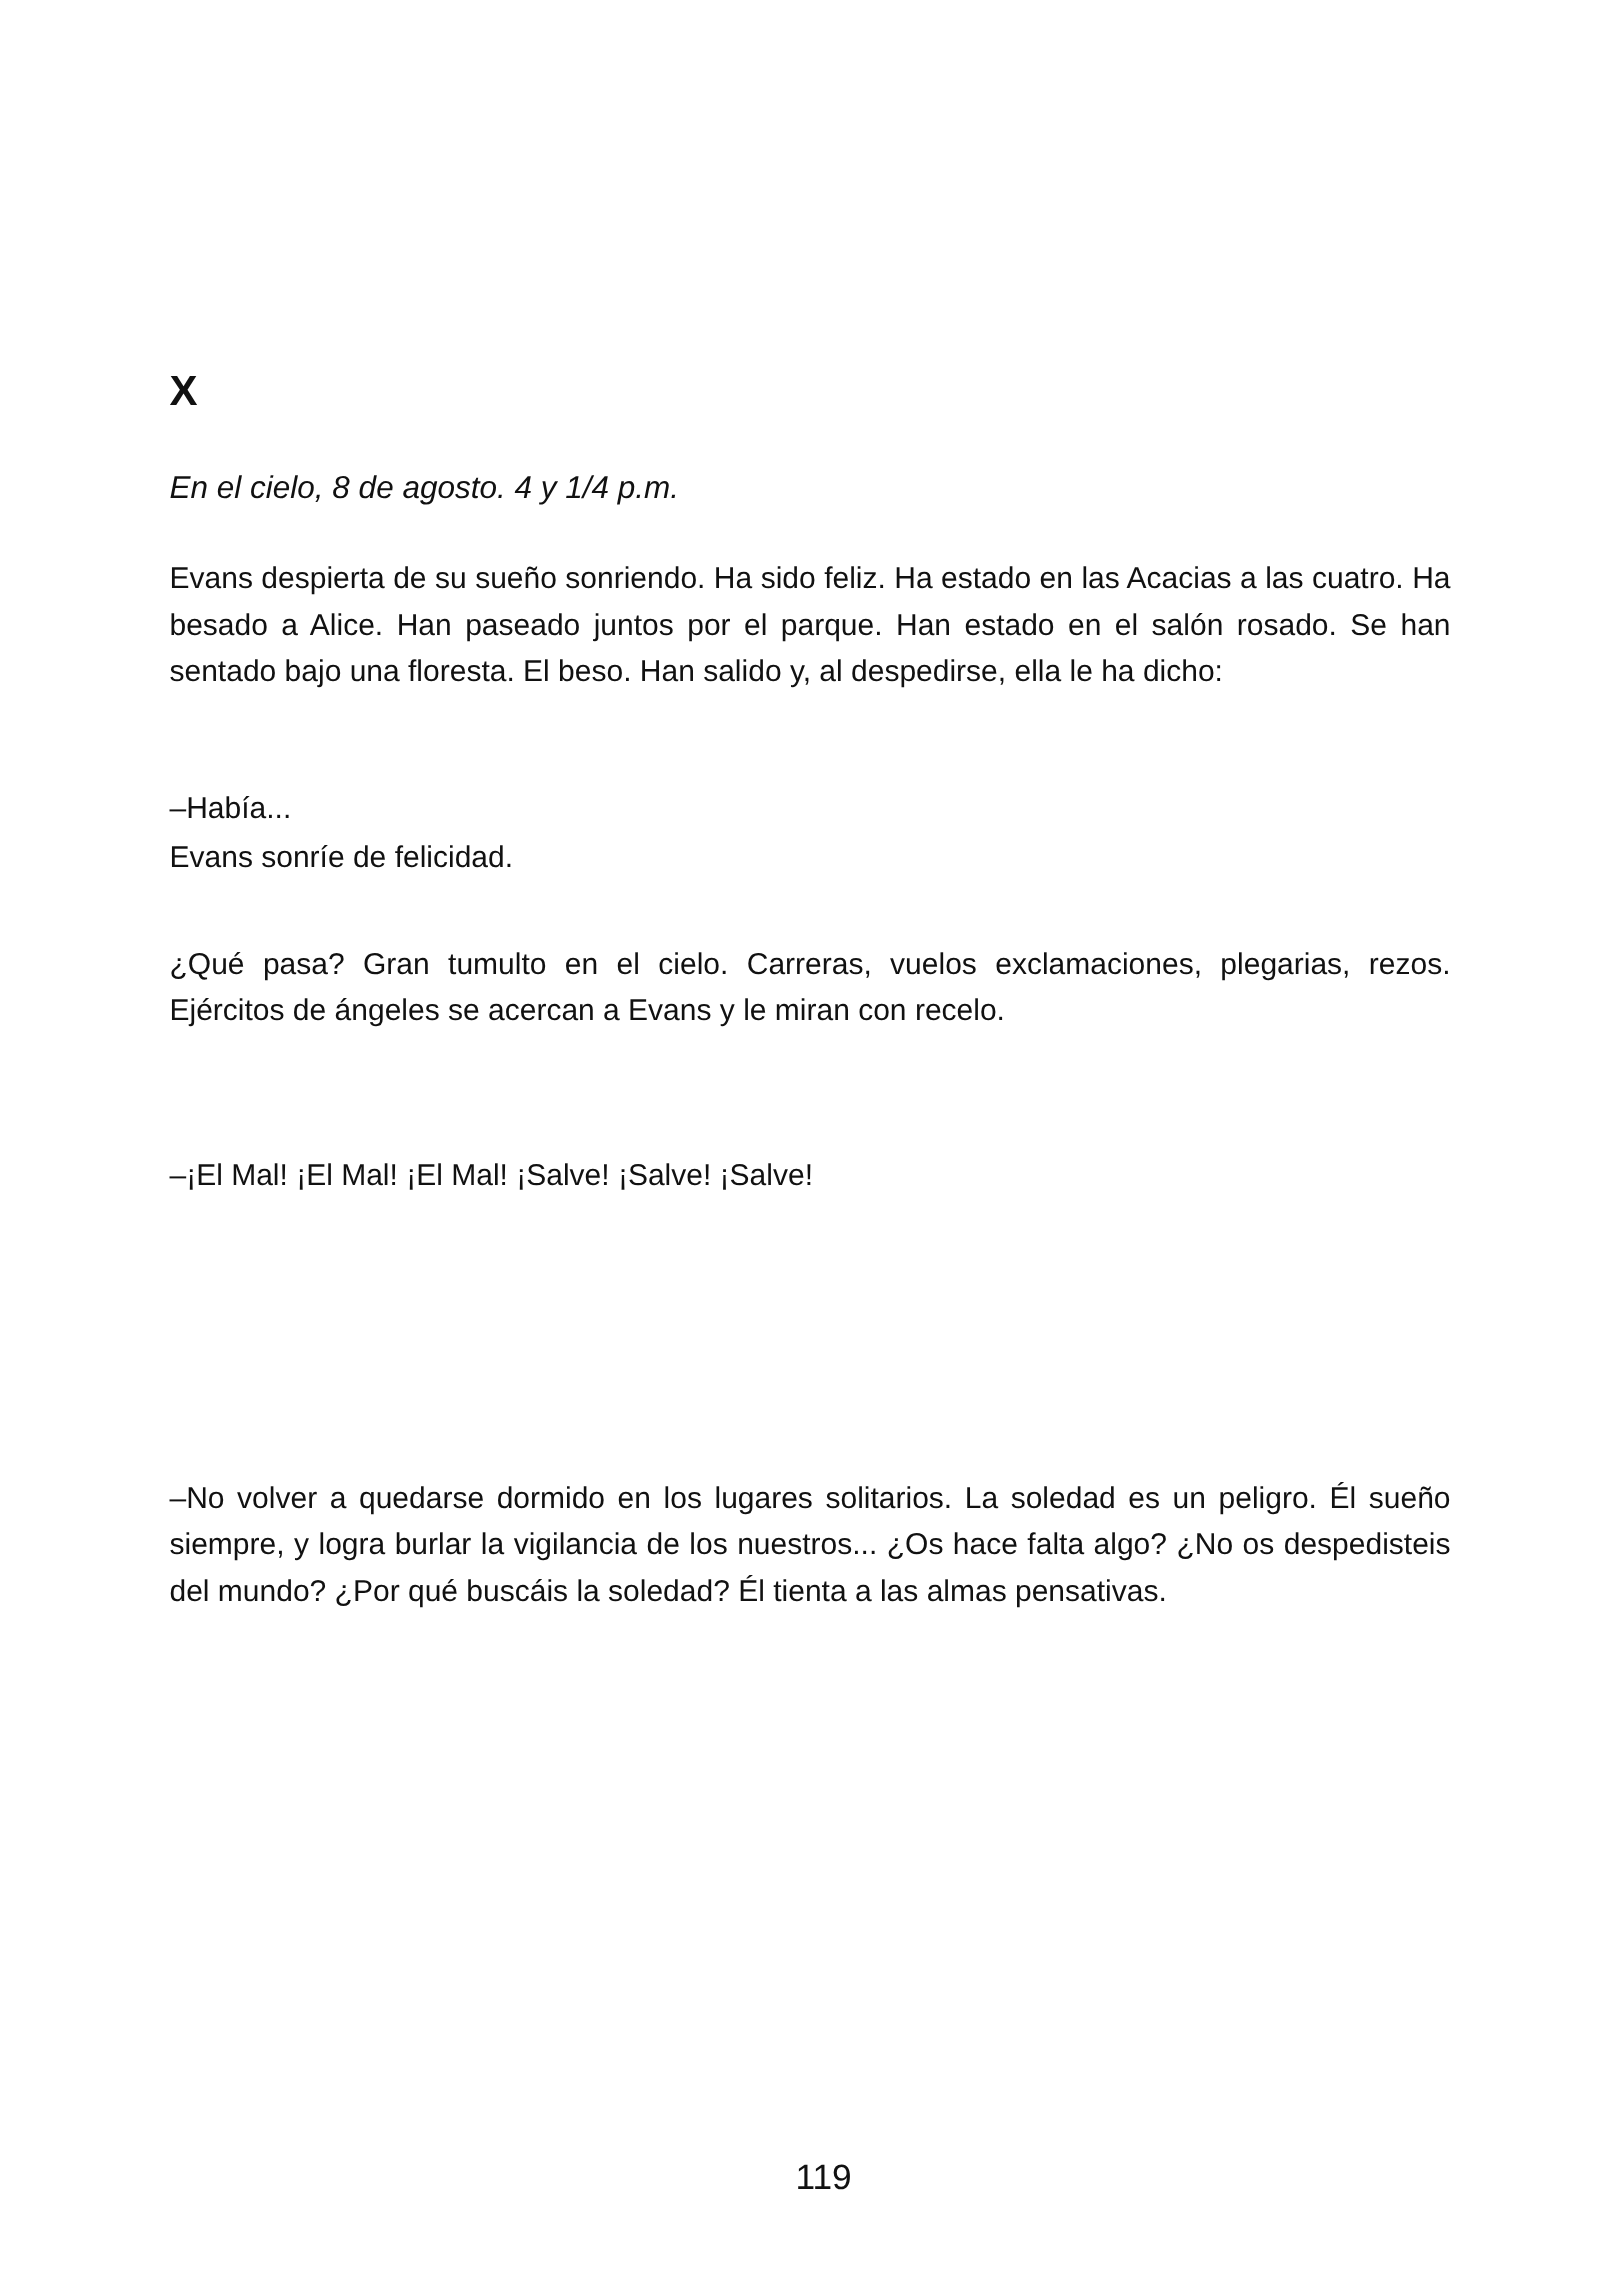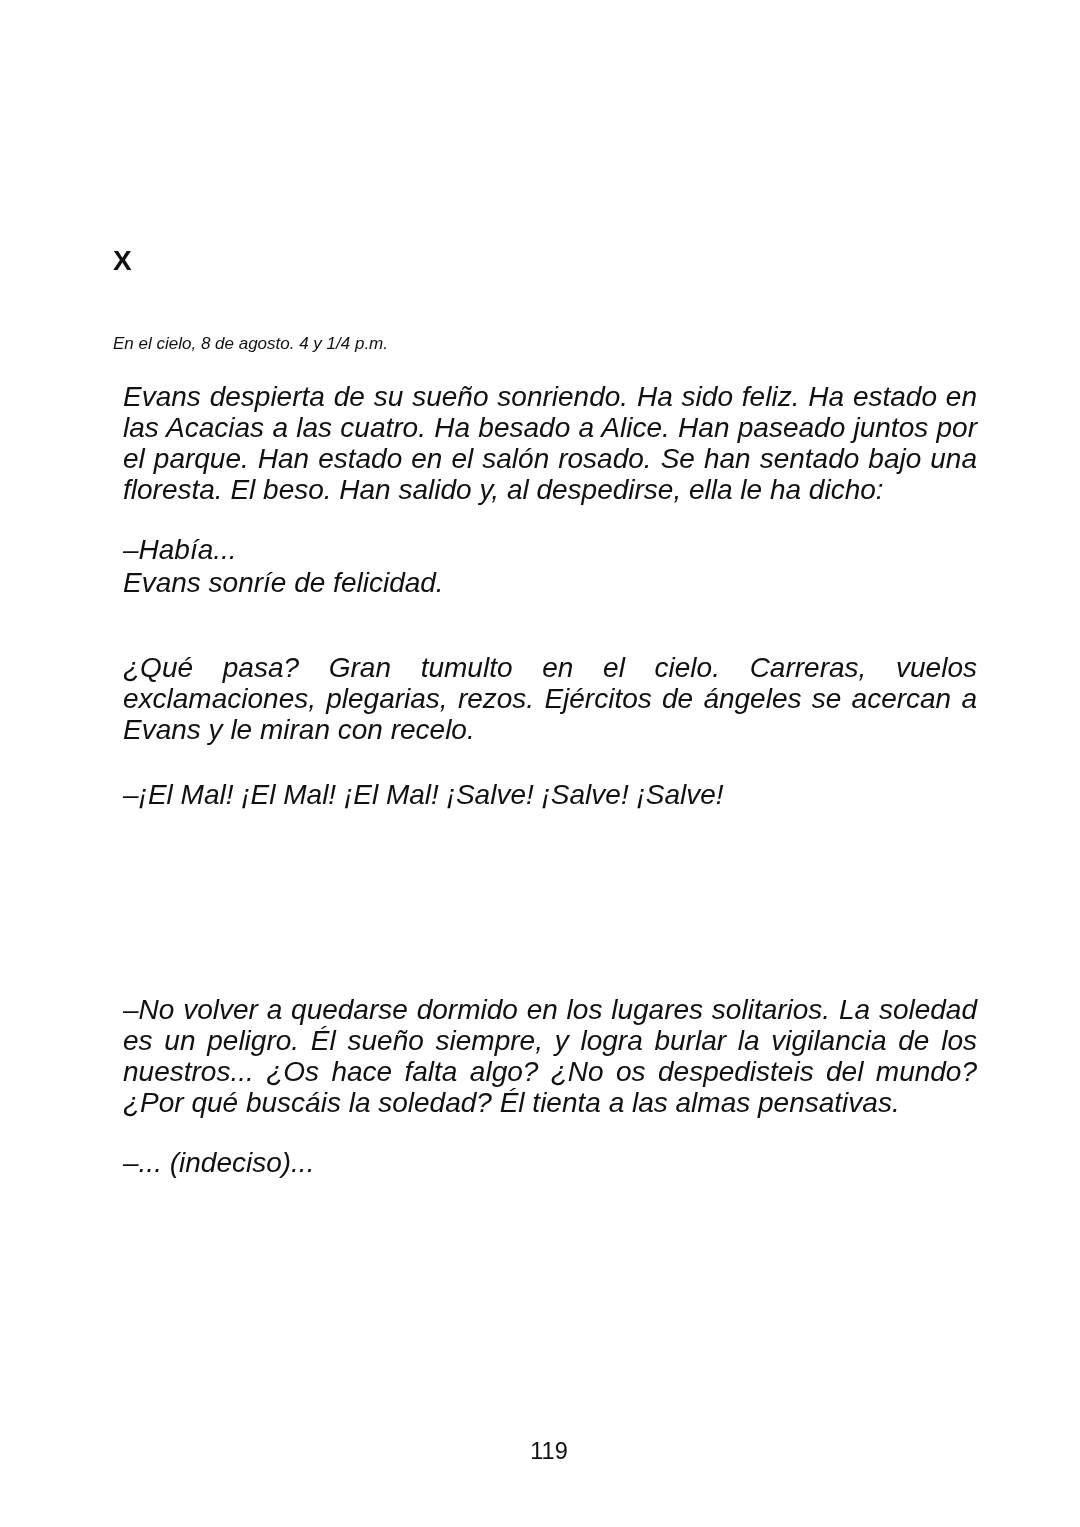--- a/index.html
+++ b/index.html
@@ -27,40 +27,39 @@
       left: 113px;
       top: 243px;
       font-size: 28px;
       font-weight: bold;
       line-height: 36px;
       margin: 0;
     }
     .subtitle {
       position: absolute;
       left: 113px;
-      top: 328px;
-      font-size: 17px;
+      top: 310px;
+      font-size: 21px;
       font-style: italic;
       line-height: 31px;
       margin: 0;
     }
     .body-text {
       position: absolute;
       left: 113px;
       width: 854px;
-      font-size: 28px;
+      font-size: 20px;
       line-height: 31px;
-      margin: 10px;
+      margin: 0;
       text-align: justify;
-      font-style: italic;
     }
     .p1 { top: 371px; }
     .p2 { top: 524px; }
     .p3 { top: 557px; }
-    .p4 { top: 642px; }
+    .p4 { top: 628px; }
     .p5 { top: 769px; }
     .p6 { top: 830px; }
     .p7 { top: 984px; }
     .p8 { top: 1137px; }
     .p9 { top: 1198px; }
     .p10 { top: 1290px; }
     .page-number {
       position: absolute;
       left: 0;
       width: 1098px;
@@ -76,16 +75,15 @@
 <div class="page">
   <h2 class="chapter-title">X</h2>
   <p class="subtitle">En el cielo, 8 de agosto. 4 y 1/4 p.m.</p>
 
   <p class="body-text p1">Evans despierta de su sueño sonriendo. Ha sido feliz. Ha estado en las Acacias a las cuatro. Ha besado a Alice. Han paseado juntos por el parque. Han estado en el salón rosado. Se han sentado bajo una floresta. El beso. Han salido y, al despedirse, ella le ha dicho:</p>
   <p class="body-text p2">–Había...</p>
   <p class="body-text p3">Evans sonríe de felicidad.</p>
   <p class="body-text p4">¿Qué pasa? Gran tumulto en el cielo. Carreras, vuelos exclamaciones, plegarias, rezos. Ejércitos de ángeles se acercan a Evans y le miran con recelo.</p>
   <p class="body-text p5">–¡El Mal! ¡El Mal! ¡El Mal! ¡Salve! ¡Salve! ¡Salve!</p>
   <p class="body-text p7">–No volver a quedarse dormido en los lugares solitarios. La soledad es un peligro. Él sueño siempre, y logra burlar la vigilancia de los nuestros... ¿Os hace falta algo? ¿No os despedisteis del mundo? ¿Por qué buscáis la soledad? Él tienta a las almas pensativas.</p>
-  <p class="body-text p8">–... (indeciso)...</p>
 
   <div class="page-number">119</div>
 </div>
 
 </body></html>

